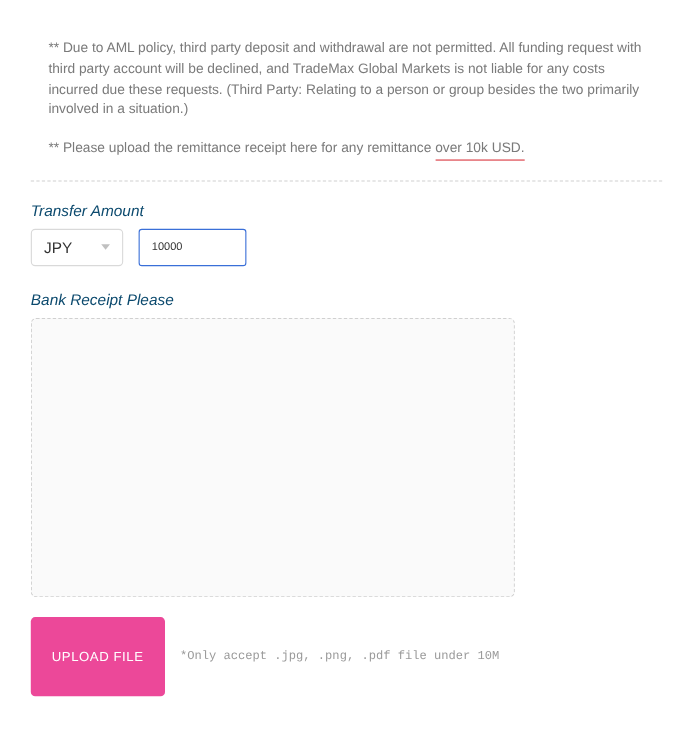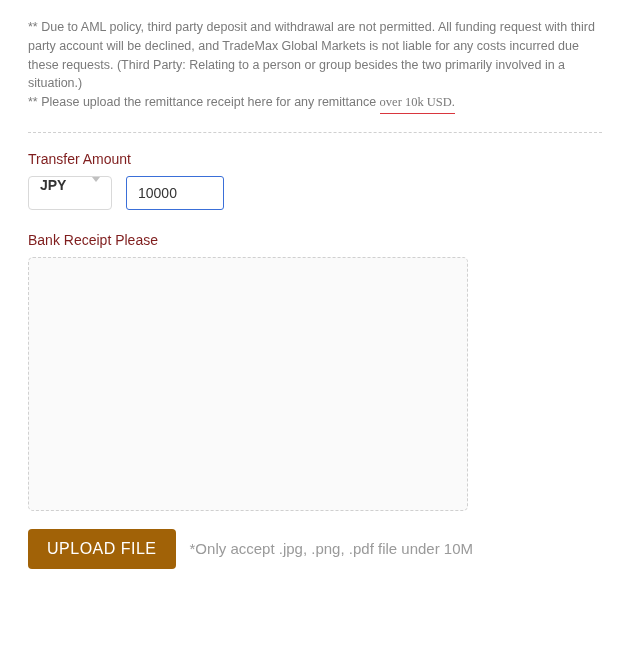--- a/index.html
+++ b/index.html
@@ -13,103 +13,103 @@
       padding: 18px 28px 28px 28px;
       width: 630px;
       color: #333;
     }
     .notice {
       color: #7a7a7a;
       font-size: 12.5px;
       line-height: 1.5;
     }
     .notice p {
-      margin: 0;
+      margin: 16px;
     }
     .underline-red {
       display: inline-block;
       border-bottom: 1.5px solid #d9363e;
       padding-bottom: 1px;
-      font-family: Liberation Serif, serif;
     }
     .divider {
       border: none;
       border-top: 1px dashed #d0d0d0;
       margin: 18px 0 18px 0;
     }
     .field-label {
       font-size: 14px;
-      color: #7f1d1d;
+      color: #0c4a6e;
       margin-bottom: 9px;
       display: block;
+      font-style: italic;
     }
     .transfer-row {
       display: flex;
       gap: 14px;
       margin-bottom: 22px;
     }
     .currency-select {
       display: flex;
-      align-items: flex-start;
+      align-items: center;
       justify-content: space-between;
       width: 84px;
       height: 34px;
       border: 1px solid #d9d9d9;
       border-radius: 4px;
       padding: 0 11px;
       background: #fff;
       cursor: pointer;
       font-size: 14px;
       color: #333;
-      font-weight: bold;
     }
     .currency-select .chevron {
       width: 0;
       height: 0;
       border-left: 4px solid transparent;
       border-right: 4px solid transparent;
       border-top: 5px solid #c0c0c0;
     }
     .amount-input {
       width: 98px;
       height: 34px;
       border: 1px solid #3a6fd8;
       border-radius: 3px;
       padding: 0 11px;
-      font-size: 14px;
+      font-size: 10px;
       color: #333;
       outline: none;
     }
     .upload-zone {
       width: 440px;
       height: 254px;
       border: 1px dashed #d0d0d0;
       border-radius: 5px;
       background: #fafafa;
       margin-bottom: 18px;
       cursor: pointer;
     }
     .upload-row {
       display: flex;
       align-items: center;
       gap: 14px;
     }
     .upload-button {
-      background: #a16207;
+      background: #ec4899;
       color: #fff;
       border: none;
       border-radius: 4px;
-      padding: 11px 19px;
-      font-size: 16px;
+      padding: 29px 19px;
+      font-size: 12px;
       letter-spacing: 0.5px;
       cursor: pointer;
     }
     .accept-note {
       color: #9a9a9a;
-      font-size: 15px;
+      font-size: 11px;
+      font-family: Liberation Mono, monospace;
     }
   </style>
 </head>
 <body>
 
 <div class="notice">
   <p>** Due to AML policy, third party deposit and withdrawal are not permitted. All funding request with third party account will be declined, and TradeMax Global Markets is not liable for any costs incurred due these requests. (Third Party: Relating to a person or group besides the two primarily involved in a situation.)</p>
   <p>
     <span>** Please upload the remittance receipt here for any remittance </span><span class="underline-red">over 10k USD.</span>
   </p>

